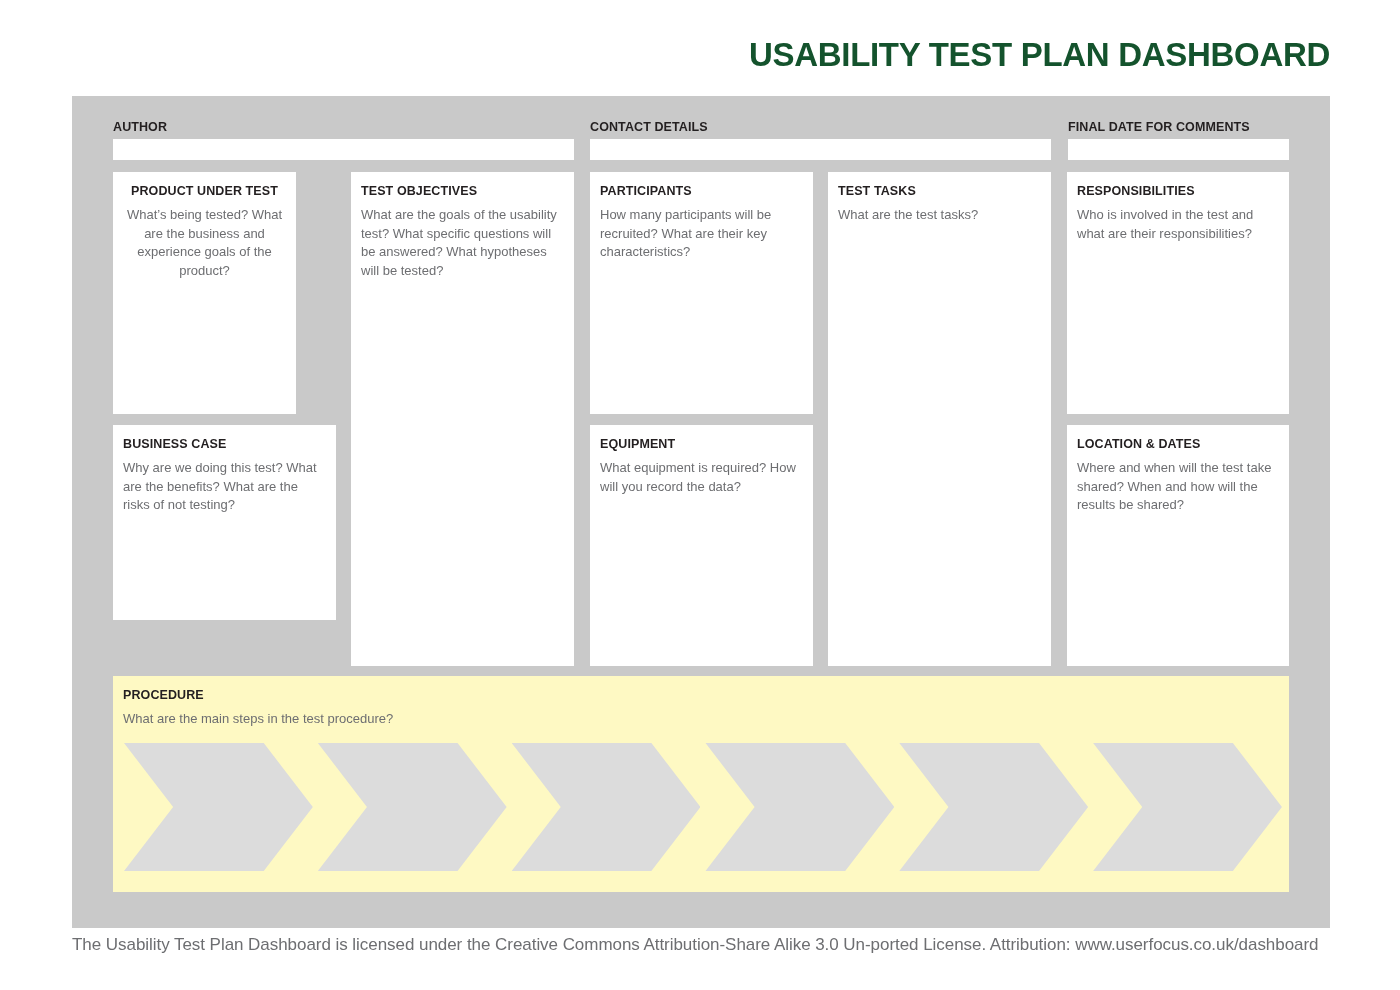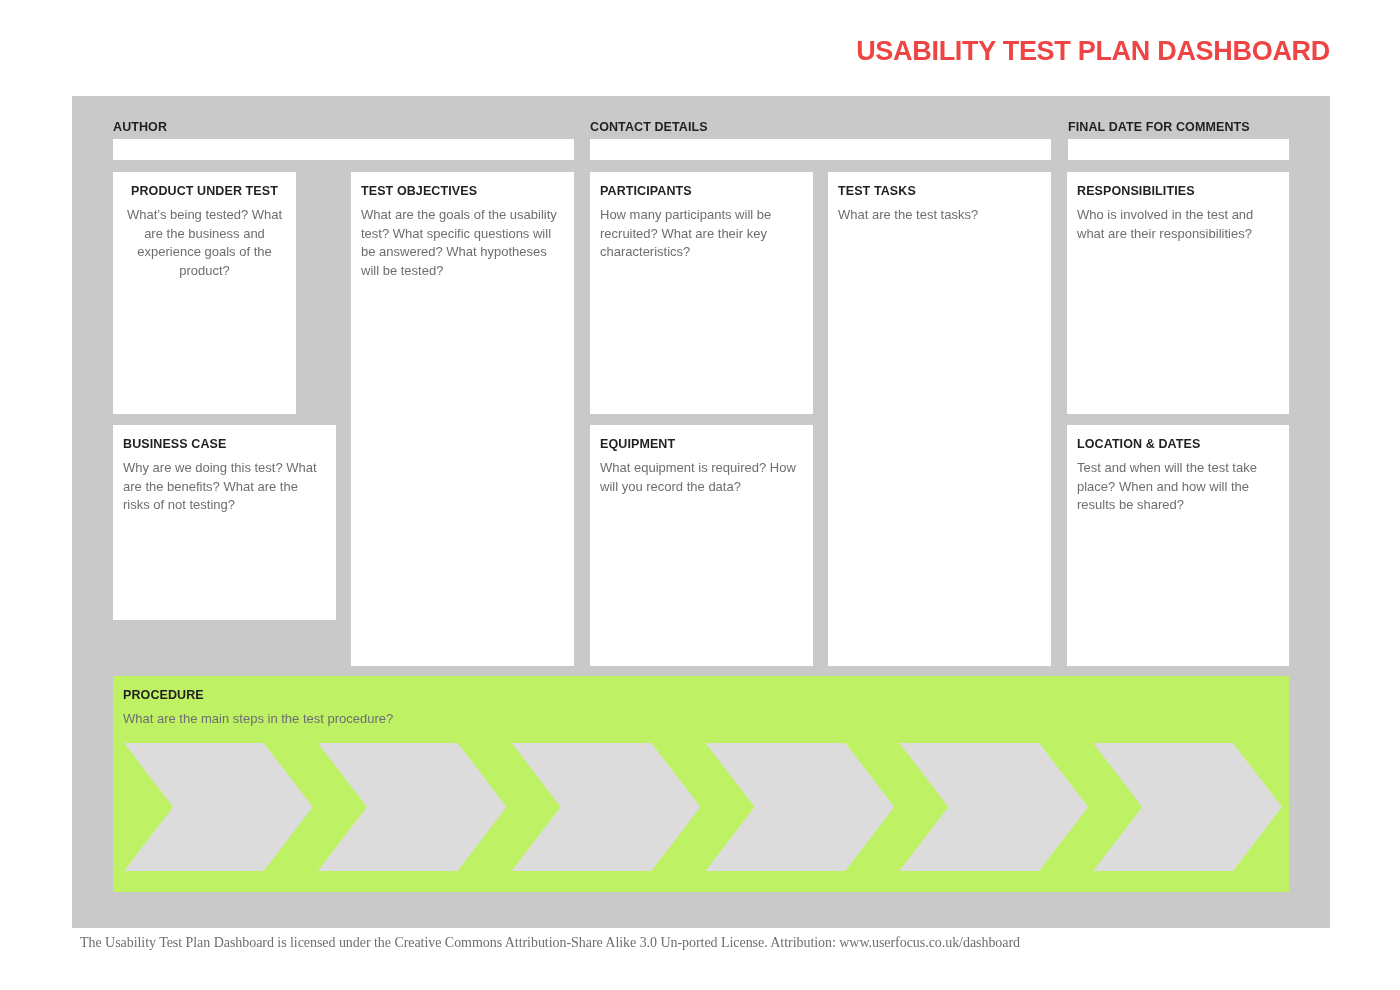--- a/index.html
+++ b/index.html
@@ -17,24 +17,24 @@
     height: 990px;
     background: #ffffff;
     overflow: hidden;
   }
 
   
   .title {
     position: absolute;
     top: 36px;
     right: 70px;
-    font-size: 27px;
+    font-size: 33px;
     font-weight: bold;
     letter-spacing: -0.3px;
-    color: #ef4444;
+    color: #14532d;
     text-transform: uppercase;
     white-space: nowrap;
   }
 
   
   .board {
     position: absolute;
     left: 72px;
     top: 96px;
     width: 1258px;
@@ -115,21 +115,21 @@
   .c-responsibilities { left: 954px; top: 0px; width: 222px; height: 242px; }
   .c-location { left: 954px; top: 253px; width: 222px; height: 241px; }
 
   
   .procedure {
     position: absolute;
     left: 41px;
     top: 580px;
     width: 1176px;
     height: 216px;
-    background: #bef264;
+    background: #fef9c3;
     padding: 12px 10px 10px 10px;
   }
   .procedure .card-hint { margin-bottom: 0; }
 
   .chevron-row {
     position: absolute;
     left: 11px;
     top: 67px;
     width: 1158px;
     height: 128px;
@@ -139,27 +139,26 @@
   .chevron {
     flex: 1 1 0;
     height: 128px;
     background: #dcdcdc;
     clip-path: polygon(0% 0%, 74% 0%, 100% 50%, 74% 100%, 0% 100%, 26% 50%);
   }
 
   
   .footer {
     position: absolute;
-    left: 80px;
+    left: 72px;
     top: 935px;
-    font-size: 14px;
+    font-size: 17px;
     color: #6d6e71;
     letter-spacing: -0.05px;
     white-space: nowrap;
-    font-family: Liberation Serif, serif;
   }
 </style>
 </head>
 <body>
 
 <div class="page">
 
   <div class="title">USABILITY TEST PLAN DASHBOARD</div>
 
   <div class="board">
@@ -215,21 +214,21 @@
         <div class="card-hint">What are the test tasks?</div>
       </div>
 
       <div class="card c-responsibilities">
         <div class="card-title">RESPONSIBILITIES</div>
         <div class="card-hint">Who is involved in the test and what are their responsibilities?</div>
       </div>
 
       <div class="card c-location">
         <div class="card-title">LOCATION &amp; DATES</div>
-        <div class="card-hint">Test and when will the test take place? When and how will the results be shared?</div>
+        <div class="card-hint">Where and when will the test take shared? When and how will the results be shared?</div>
       </div>
 
     </div>
 
     <div class="procedure">
       <div class="card-title">PROCEDURE</div>
       <div class="card-hint">What are the main steps in the test procedure?</div>
       <div class="chevron-row">
           <div class="chevron" style="background: rgb(220, 220, 220);"></div>
           <div class="chevron" style="background: rgb(220, 220, 220);"></div>

